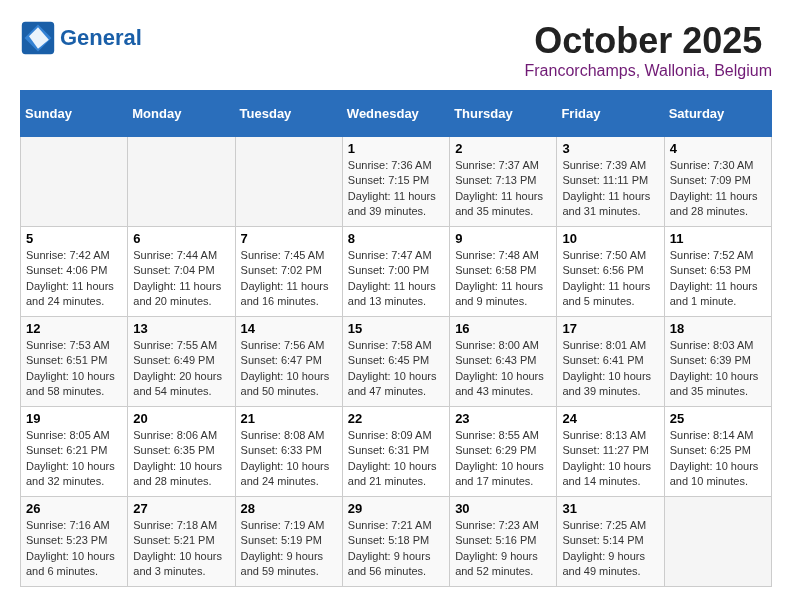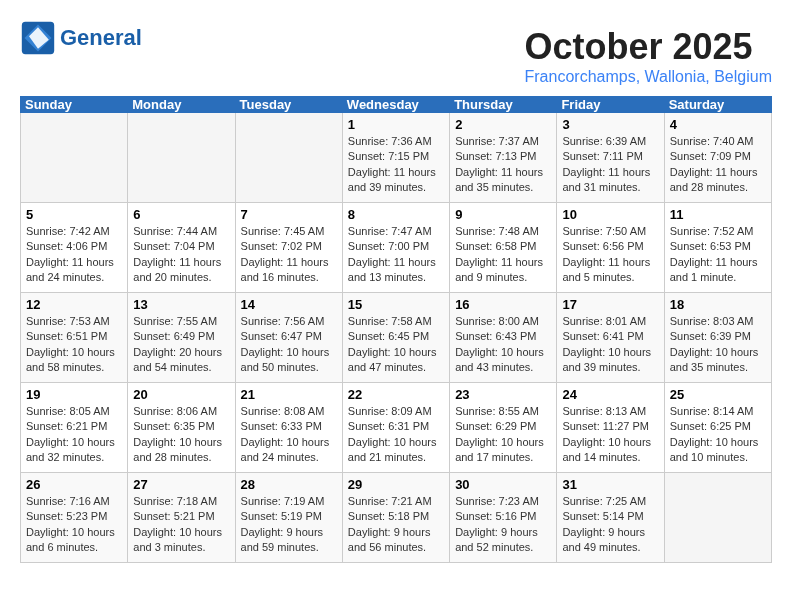--- a/index.html
+++ b/index.html
@@ -28,41 +28,40 @@
     }
     .logo-text span {
       color: #1a5fa8;
     }
     .logo-icon {
       width: 36px;
       height: 36px;
       margin-right: 4px;
     }
     .title-area {
-      text-align: left;
-      margin-top: 6px;
+      text-align: center;
     }
     .month-title {
       font-size: 36px;
       font-weight: bold;
       color: #222;
     }
     .location {
       font-size: 16px;
-      color: #3b82f6;
+      color: #701a75;
     }
     table {
       width: 100%;
       border-collapse: collapse;
       font-size: 11px;
     }
     thead tr th {
       background: #2a6ebb;
       color: #fff;
-      padding: 0 4px;
+      padding: 15px 4px;
       text-align: left;
       font-size: 13px;
       font-weight: bold;
       border: 1px solid #2a6ebb;
     }
     tbody tr td {
       border: 1px solid #ccc;
       vertical-align: top;
       padding: 4px 5px;
       width: 107px;
@@ -126,25 +125,25 @@
         <td>
           <span class="day-num">1</span>
           <div class="day-info"><span>Sunrise: 7:36 AM</span><br><span>Sunset: 7:15 PM</span><br><span>Daylight: 11 hours and 39 minutes.</span></div>
         </td>
         <td>
           <span class="day-num">2</span>
           <div class="day-info"><span>Sunrise: 7:37 AM</span><br><span>Sunset: 7:13 PM</span><br><span>Daylight: 11 hours and 35 minutes.</span></div>
         </td>
         <td>
           <span class="day-num">3</span>
-          <div class="day-info"><span>Sunrise: 6:39 AM</span><br><span>Sunset: 7:11 PM</span><br><span>Daylight: 11 hours and 31 minutes.</span></div>
+          <div class="day-info"><span>Sunrise: 7:39 AM</span><br><span>Sunset: 11:11 PM</span><br><span>Daylight: 11 hours and 31 minutes.</span></div>
         </td>
         <td>
           <span class="day-num">4</span>
-          <div class="day-info"><span>Sunrise: 7:40 AM</span><br><span>Sunset: 7:09 PM</span><br><span>Daylight: 11 hours and 28 minutes.</span></div>
+          <div class="day-info"><span>Sunrise: 7:30 AM</span><br><span>Sunset: 7:09 PM</span><br><span>Daylight: 11 hours and 28 minutes.</span></div>
         </td>
       </tr>
       <tr>
         <td>
           <span class="day-num">5</span>
           <div class="day-info"><span>Sunrise: 7:42 AM</span><br><span>Sunset: 4:06 PM</span><br><span>Daylight: 11 hours and 24 minutes.</span></div>
         </td>
         <td>
           <span class="day-num">6</span>
           <div class="day-info"><span>Sunrise: 7:44 AM</span><br><span>Sunset: 7:04 PM</span><br><span>Daylight: 11 hours and 20 minutes.</span></div>

